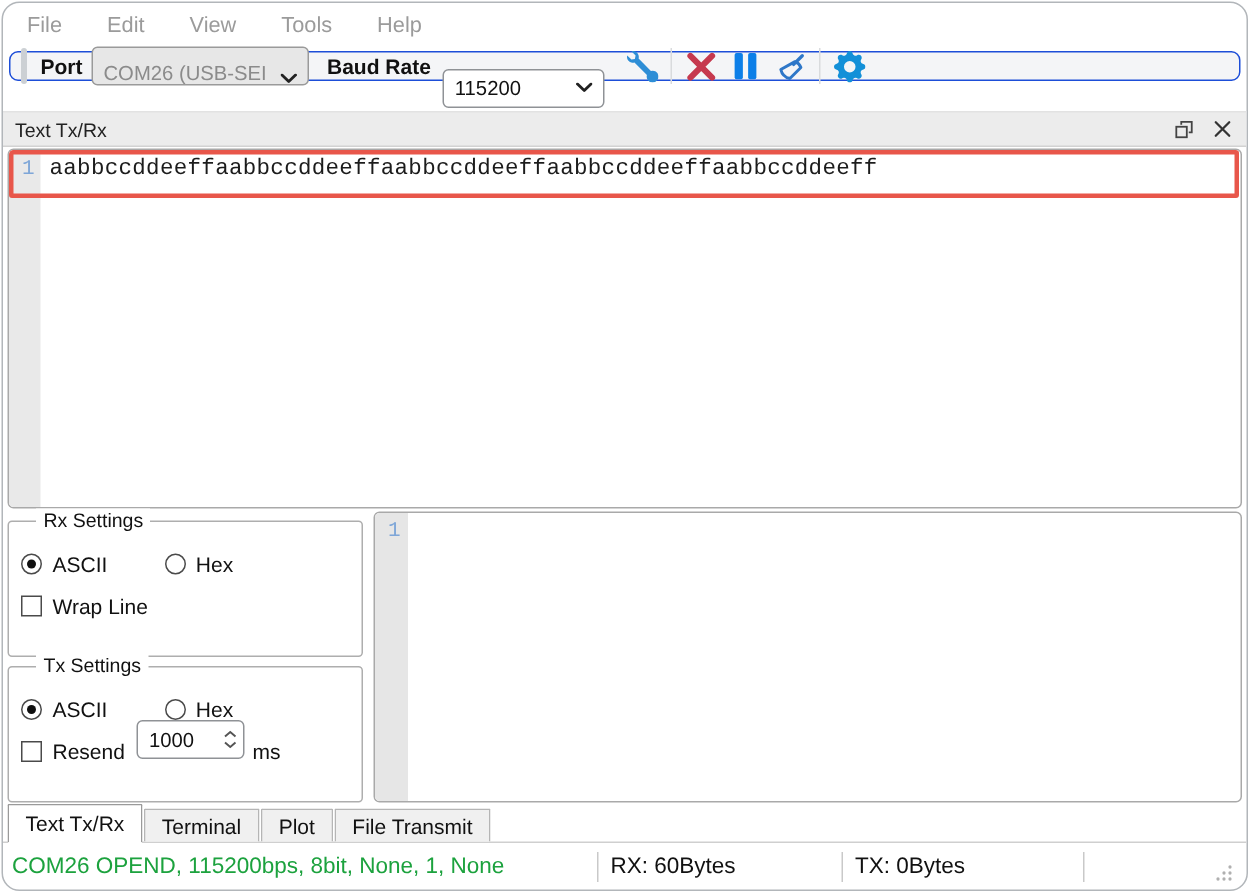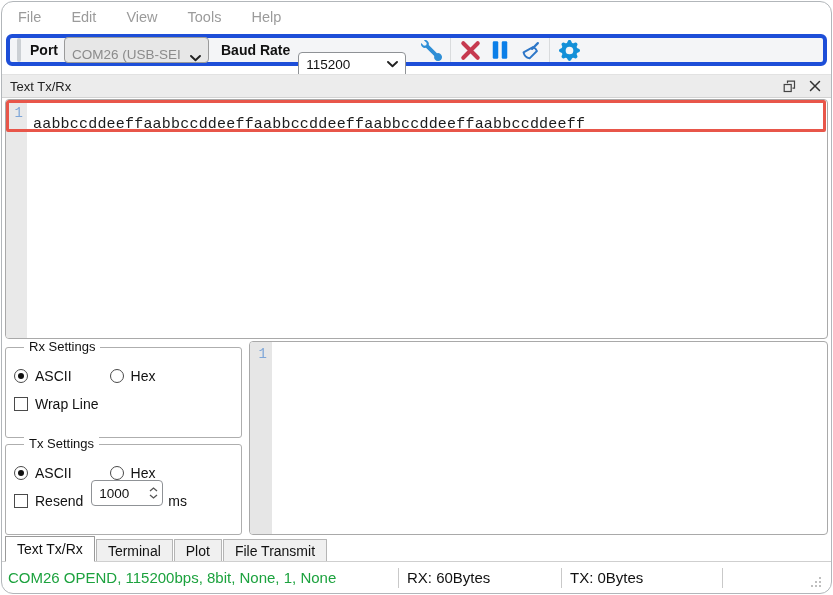--- a/index.html
+++ b/index.html
@@ -8,22 +8,22 @@
     position:absolute; left:1px; top:1px; width:831px; height:593px;
     background:#fff; border:1px solid #b2b6ba; border-radius:12px;
     overflow:hidden; display:flex; flex-direction:column;
   }
   
   .menubar { height:30px; display:flex; align-items:center; padding-left:16px; gap:30px; }
   .menu-item { color:#9b9b9b; font-size:14.5px; cursor:default; }
   
   .toolbar-wrap { height:42px; padding:2px 4px 4px 4px; }
   .toolbar {
-    height:20px; background:#f4f5f7; border:4px solid #1d4ed8; border-radius:6px;
-    display:flex; align-items:center; padding:12px 7px;
+    height:20px; background:#f4f5f7; border:1px solid #1d4ed8; border-radius:6px;
+    display:flex; align-items:center; padding:0 7px;
   }
   .grip { width:4px; height:24px; background:#ccd0d4; border-radius:2px; margin-right:9px; }
   .tb-label { font-size:14px; font-weight:700; color:#111; margin-right:6px; }
   .combo {
     height:26px; border:1px solid #8f9296; border-radius:4px; background:#fff;
     display:flex; align-items:center; padding:0 7px; font-size:13.5px; color:#111;
   }
   .combo .chev { margin-left:auto; padding-left:6px; display:flex; }
   .combo.disabled { background:#e7e7e7; color:#8b8b8b; border-color:#9a9a9a; }
   .combo-port { width:145px; margin-right:12px;align-items:flex-end; }
@@ -41,21 +41,21 @@
   .panel-btn { width:16px; height:16px; display:flex; align-items:center; justify-content:center; cursor:pointer; }
   
   .rx-editor {
     flex:1; margin:1px 3px 0 3px; background:#fff;
     border:1px solid #a9a9a9; border-radius:4px; position:relative; overflow:hidden;
   }
   .rx-gutter { position:absolute; left:0; top:0; bottom:0; width:21px; background:#e9e9e9; }
   .line-num { font-family:"Liberation Mono", monospace; font-size:14px; color:#7ea6d8; text-align:right; }
   .rx-gutter .line-num { position:absolute; top:5px; right:4px; }
   .rx-line {
-    position:absolute; left:27px; top:16px; font-family:"Liberation Mono", monospace;
+    position:absolute; left:27px; top:4px; font-family:"Liberation Mono", monospace;
     font-size:15px; color:#1c1c1c; white-space:nowrap; letter-spacing:0.2px;
   }
   .annotation-box {
     position:absolute; left:0; right:1px; top:0; height:32px;
     border:3px solid #e8564a; border-radius:2px; pointer-events:none;
   }
   
   .lower { height:196px; display:flex; padding:2px 3px 0 3px; gap:7px; }
   .left-col { width:237px; display:flex; flex-direction:column; }
   .groupbox {

